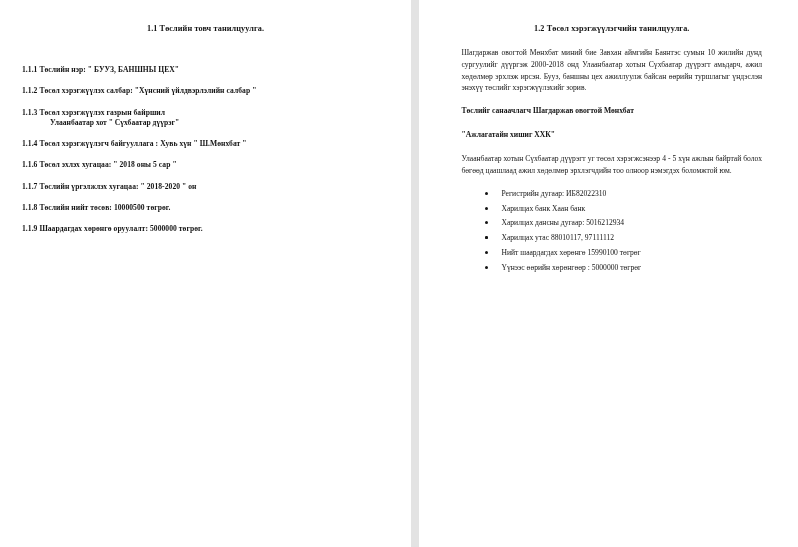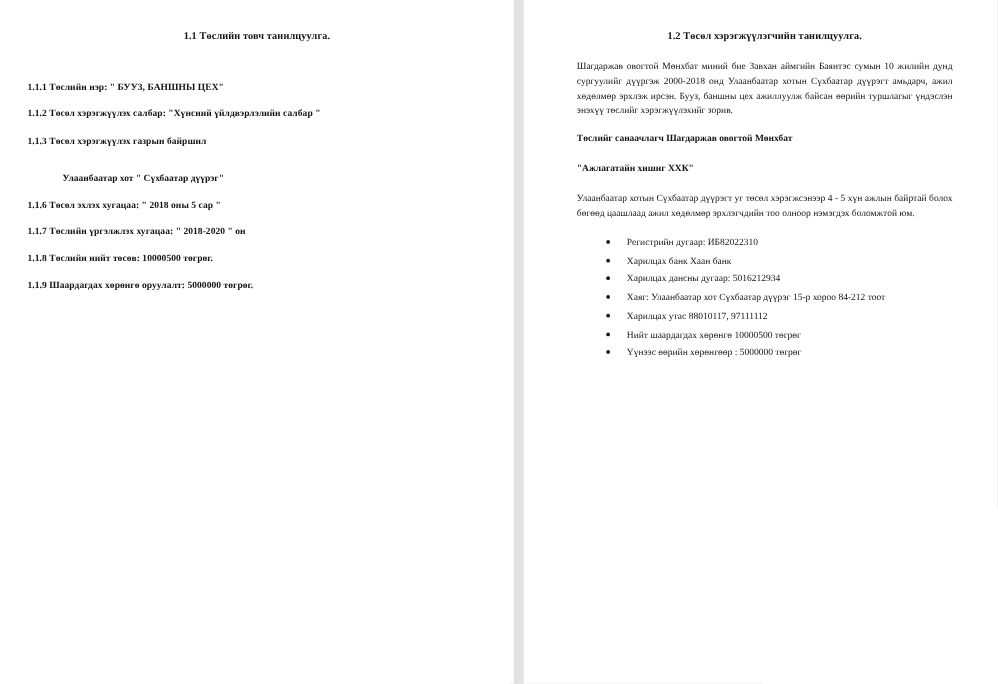--- a/index.html
+++ b/index.html
@@ -54,21 +54,21 @@
   }
   .line-item {
     font-size: 7.6px;
     font-weight: bold;
     color: #141414;
     margin: 0 0 11px 0;
     line-height: 1.35;
     letter-spacing: 0.05px;
   }
   .line-item.tight {
-    margin-bottom: 20px;
+    margin-bottom: 0;
   }
   .sub-line {
     font-size: 7.6px;
     font-weight: bold;
     color: #141414;
     margin: 0 0 11px 0;
     padding-left: 28px;
     line-height: 1.35;
   }
   .para {
@@ -116,20 +116,21 @@
 <div class="spread">
 
   <div class="page page-left">
     <div class="doc-heading">1.1 Төслийн товч танилцуулга.</div>
     <div class="heading-spacer-left"></div>
 
     <p class="line-item">1.1.1 Төслийн нэр:   " БУУЗ, БАНШНЫ ЦЕХ"</p>
     <p class="line-item">1.1.2 Төсөл хэрэгжүүлэх салбар:  "Хүнсний үйлдвэрлэлийн салбар "</p>
     <p class="line-item tight">1.1.3 Төсөл хэрэгжүүлэх газрын байршил</p>
     <p class="sub-line">Улаанбаатар хот " Сүхбаатар дүүрэг"</p>
+    <p class="line-item">1.1.4 Төсөл хэрэгжүүлэгч байгууллага :  Хувь хүн " Ш.Мөнхбат "</p>
     <p class="line-item">1.1.6 Төсөл эхлэх хугацаа:  " 2018 оны 5 сар "</p>
     <p class="line-item">1.1.7 Төслийн үргэлжлэх хугацаа: " 2018-2020 " он</p>
     <p class="line-item">1.1.8 Төслийн нийт төсөв: 10000500  төгрөг.</p>
     <p class="line-item">1.1.9 Шаардагдах хөрөнгө оруулалт: 5000000 төгрөг.</p>
   </div>
 
   <div class="gutter"></div>
 
   <div class="page page-right">
     <div class="doc-heading">1.2 Төсөл хэрэгжүүлэгчийн танилцуулга.</div>
@@ -139,20 +140,20 @@
 
     <p class="sig-line">Төслийг санаачлагч Шагдаржав овогтой Мөнхбат</p>
     <p class="sig-line">"Ажлагатайн хишиг ХХК"</p>
 
     <p class="para">Улаанбаатар хотын Сүхбаатар дүүрэгт уг төсөл хэрэгжсэнээр 4 - 5 хүн ажлын байртай болох бөгөөд цаашлаад ажил хөдөлмөр эрхлэгчдийн тоо олноор нэмэгдэх боломжтой юм.</p>
 
     <ul class="bullets">
       <li><span class="dot"></span><span>Регистрийн дугаар: ИБ82022310</span></li>
       <li><span class="dot"></span><span>Харилцах банк Хаан банк</span></li>
       <li><span class="dot"></span><span>Харилцах дансны дугаар: 5016212934</span></li>
-      <li><span class="dot"></span><span>Хаяг: Улаанбаатар хот Сүхбаатар дүүрэг 15-р хороо 84-212 тоот</span></li>
+      <li><span class="dot"></span></li>
       <li><span class="dot"></span><span>Харилцах утас 88010117, 97111112</span></li>
-      <li><span class="dot"></span><span>Нийт шаардагдах хөрөнгө 10000500 төгрөг</span></li>
+      <li><span class="dot"></span><span>Нийт шаардагдах хөрөнгө 15990100 төгрөг</span></li>
       <li><span class="dot"></span><span>Үүнээс өөрийн хөрөнгөөр : 5000000 төгрөг</span></li>
     </ul>
   </div>
 
 </div>
 
 </body></html>

